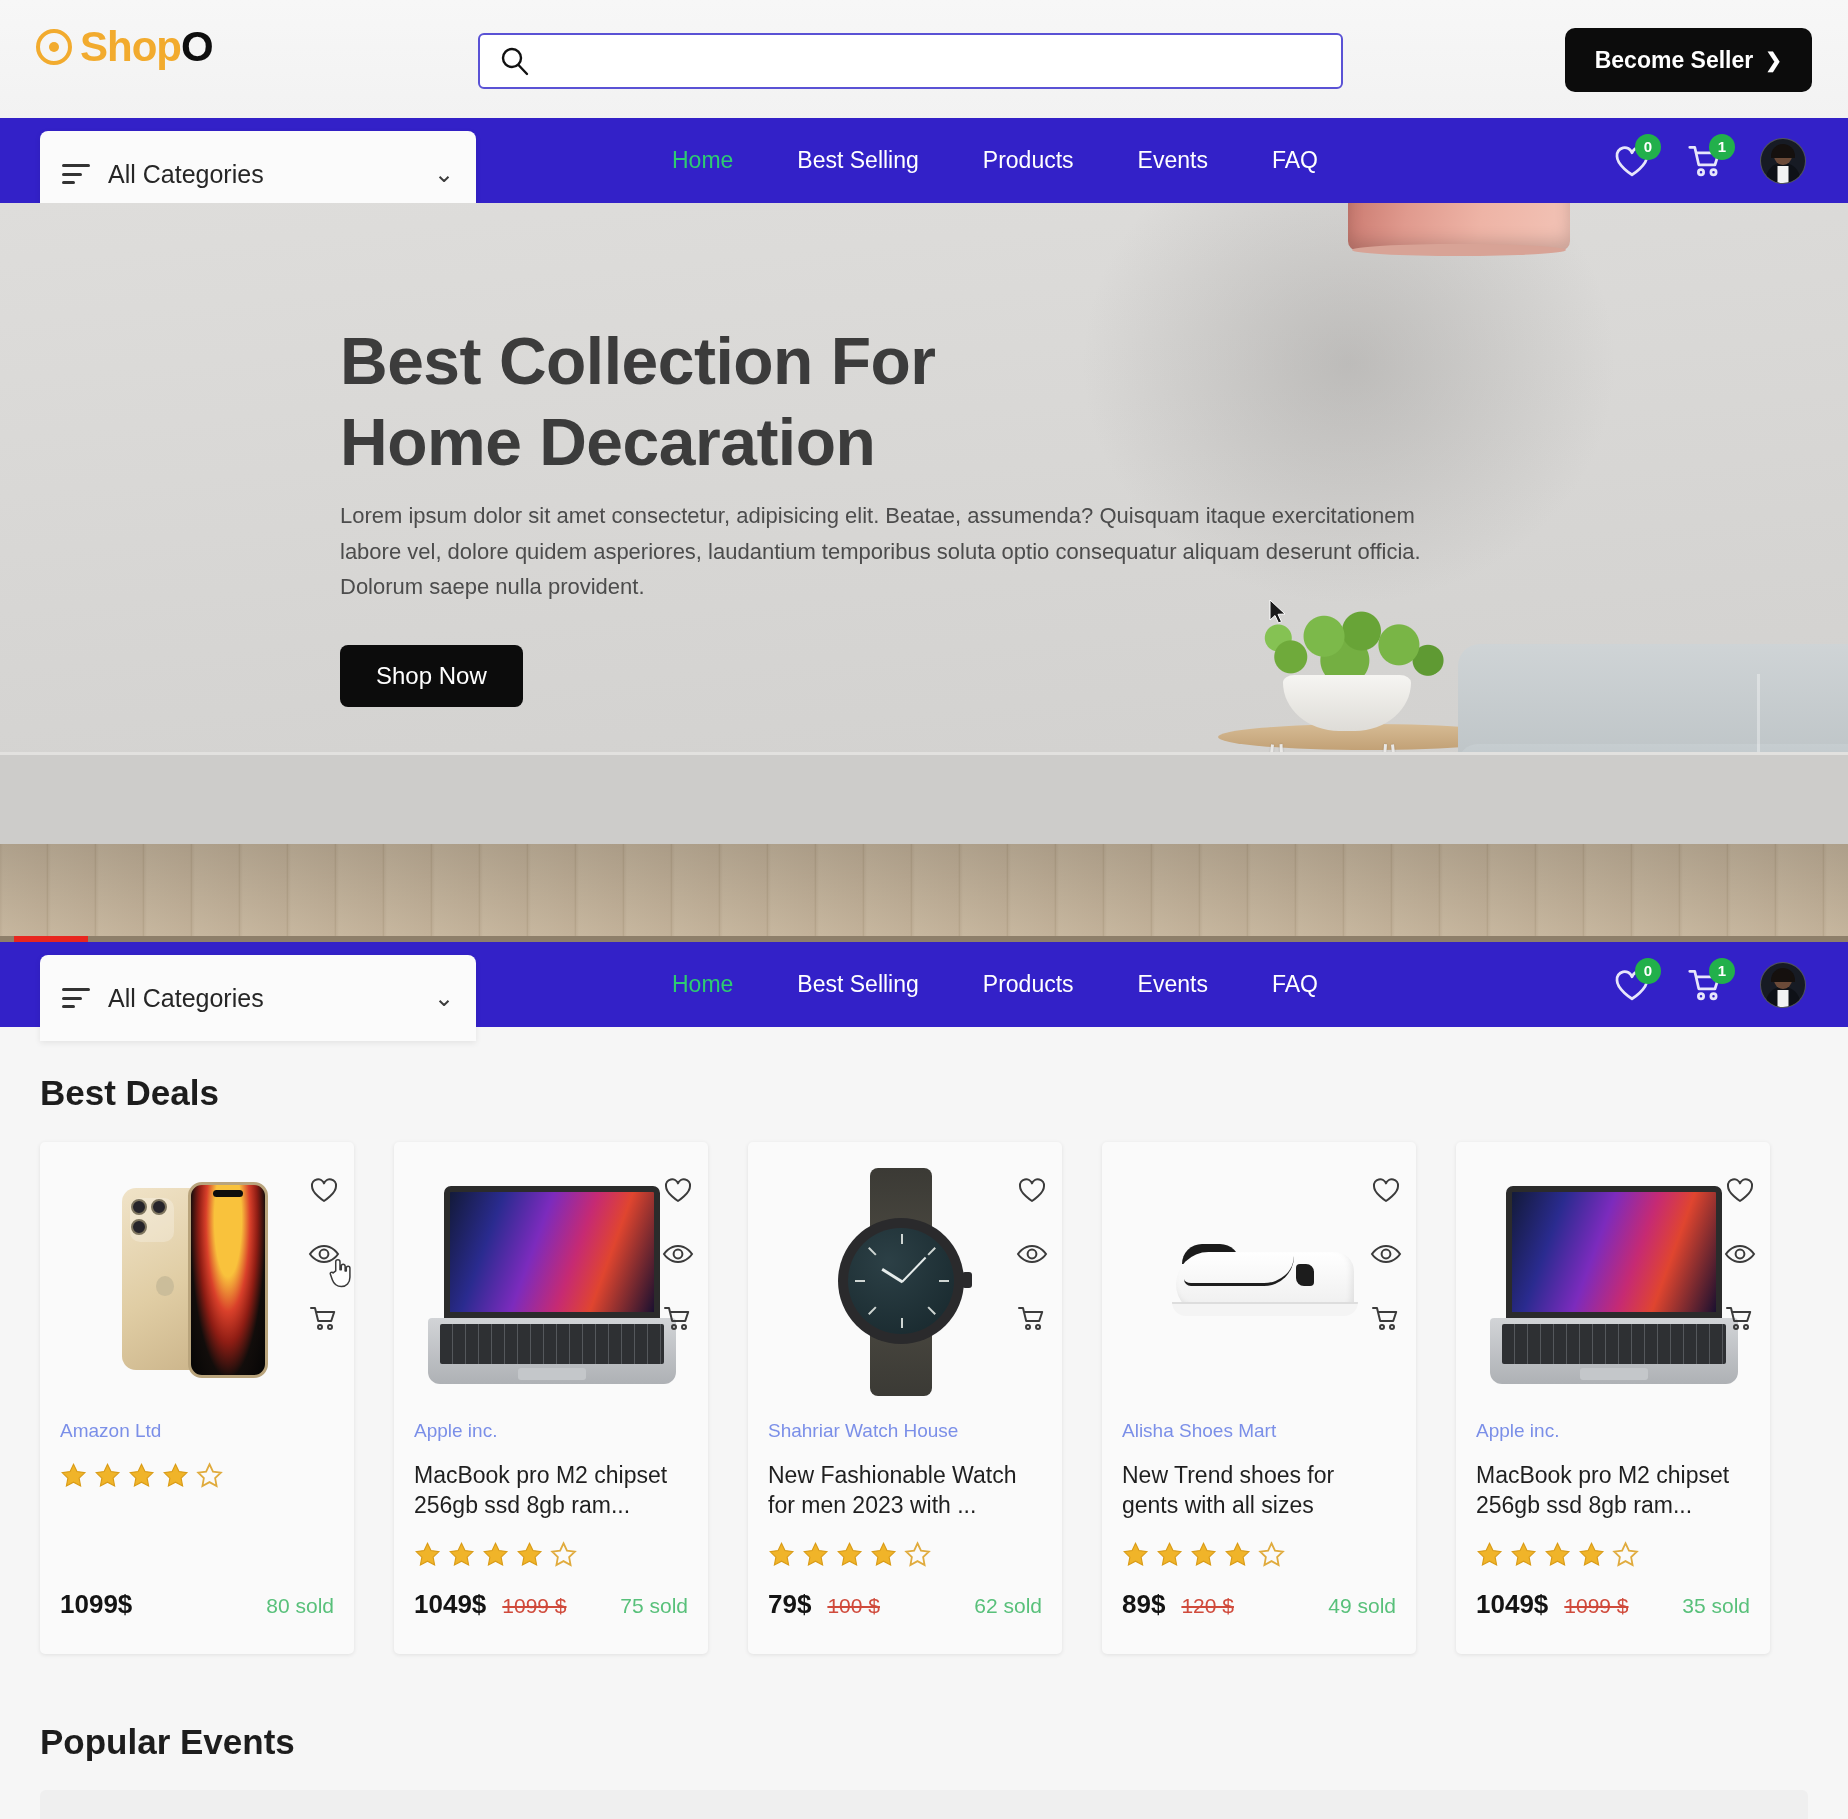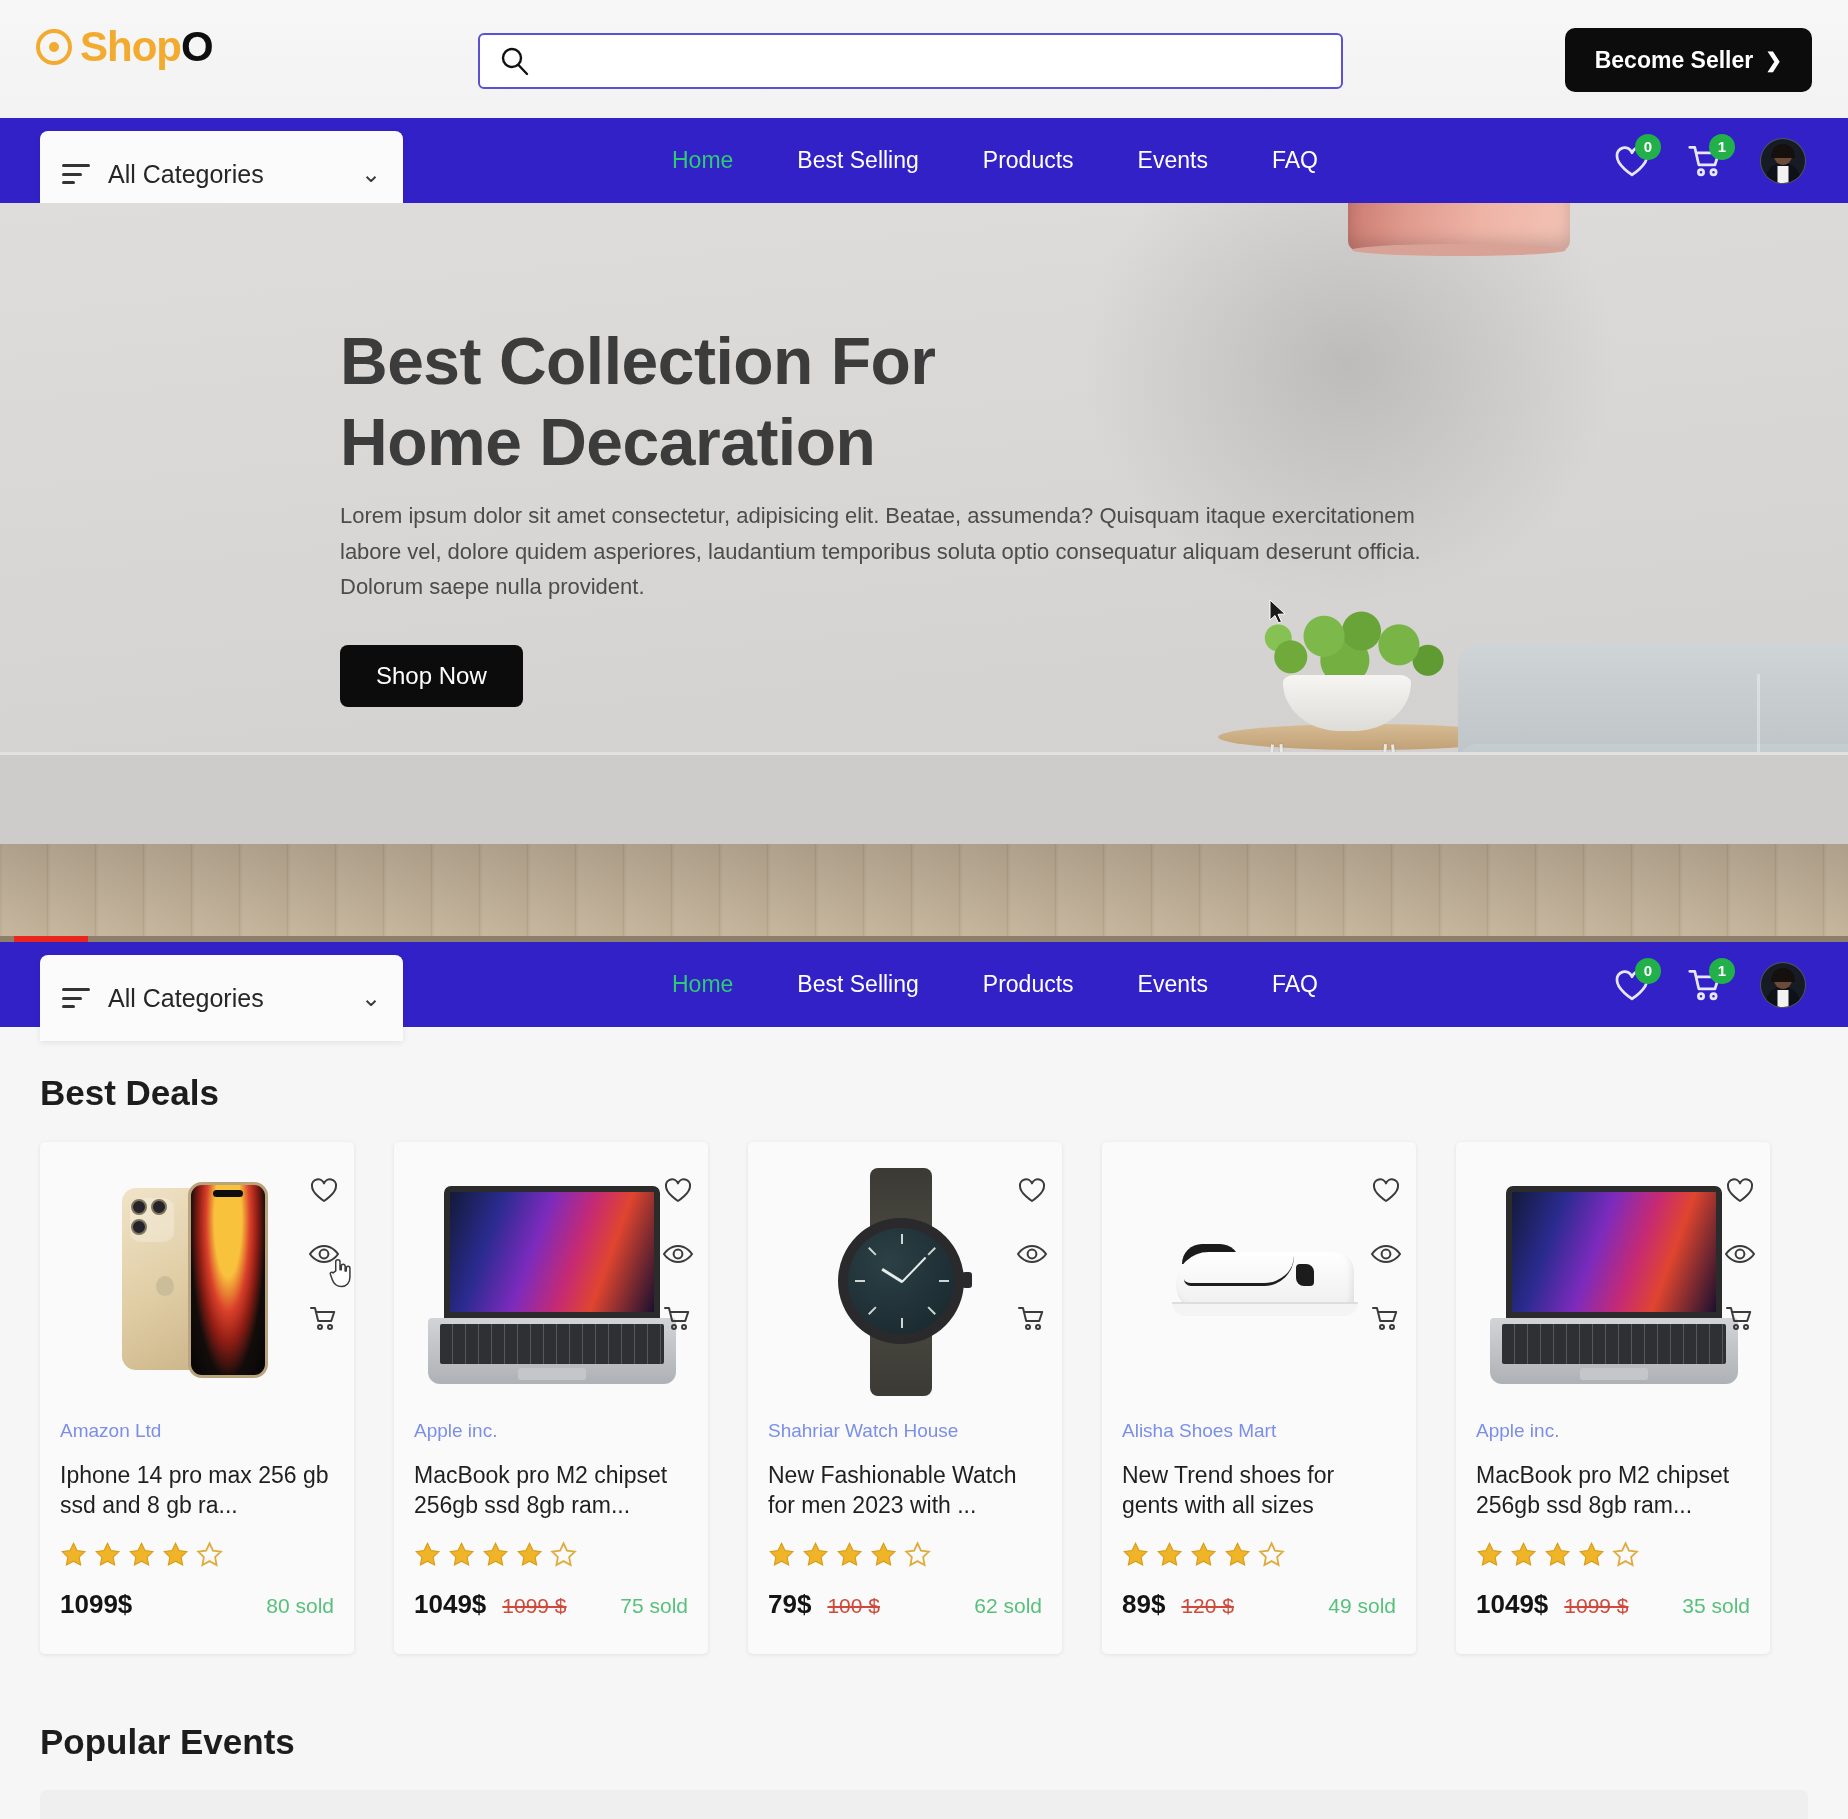--- a/index.html
+++ b/index.html
@@ -48,21 +48,21 @@
 
   
   .navbar {
     position: absolute; left: 0; width: 1848px; height: 85px;
     background: #3321c8; display: flex; align-items: center;
   }
   .navbar.primary { top: 118px; }
   .navbar.sticky   { top: 942px; }
 
   .cat-drop {
-    position: absolute; left: 40px; top: 13px; width: 363px; height: 86px;
+    position: absolute; left: 40px; top: 13px; width: 436px; height: 86px;
     background: #fbfbfb; border-radius: 8px 8px 0 0;
     display: flex; align-items: center; padding: 0 22px; gap: 18px;
     box-shadow: 0 2px 6px rgba(0,0,0,.08); cursor: pointer;
   }
   .cat-drop .lines { width: 28px; height: 20px; display: flex; flex-direction: column; justify-content: space-between; }
   .cat-drop .lines i { display: block; height: 3px; background: #333; border-radius: 2px; }
   .cat-drop .lines i:nth-child(1){ width:100%; } .cat-drop .lines i:nth-child(2){ width:72%; } .cat-drop .lines i:nth-child(3){ width:48%; }
   .cat-label { font-size: 25px; color: #262626; flex: 1; }
   .cat-chev { font-size: 24px; color: #3b3b3b; }
 
@@ -399,21 +399,20 @@
             </svg><span style="position: absolute; left: 16px; top: 18px; width: 26px; height: 30px; pointer-events: none;"><svg viewBox="0 0 26 30">
                 <path d="M9 14V5.5a2 2 0 1 1 4 0V13h1.2V9.6a1.8 1.8 0 1 1 3.6 0V14h1.1v-2.6a1.7 1.7 0 1 1 3.4 0V20c0 5-3.3 8.6-8 8.6-4.2 0-7-2.3-8.4-6.1L4 17.2c-.6-1.5 1.5-2.8 2.6-1.3z" fill="#fff" stroke="#3a3a3a" stroke-width="1.4" stroke-linejoin="round"></path>
               </svg></span></span>
       <span><svg viewBox="0 0 32 32" fill="none" stroke="#3b3b3b" stroke-width="2">
               <path d="M3 6h4l3.2 13h13l3-9H9" stroke-linecap="round" stroke-linejoin="round"></path>
               <circle cx="12" cy="25" r="2"></circle>
               <circle cx="22" cy="25" r="2"></circle>
             </svg></span>
     </div>
     <div class="shop-name">Amazon Ltd</div>
-    <div class="prod-name">Iphone 14 pro max 256 gb ssd and 8 gb ra...</div>
     <div class="stars">
           <svg viewBox="0 0 24 24">
             <path d="M12 2l3.1 6.5 7 .9-5.1 4.9 1.3 7-6.3-3.4-6.3 3.4 1.3-7L2 9.4l7-.9z" fill="#f0b429" stroke="#d99b16" stroke-width="1"></path>
           </svg>
           <svg viewBox="0 0 24 24">
             <path d="M12 2l3.1 6.5 7 .9-5.1 4.9 1.3 7-6.3-3.4-6.3 3.4 1.3-7L2 9.4l7-.9z" fill="#f0b429" stroke="#d99b16" stroke-width="1"></path>
           </svg>
           <svg viewBox="0 0 24 24">
             <path d="M12 2l3.1 6.5 7 .9-5.1 4.9 1.3 7-6.3-3.4-6.3 3.4 1.3-7L2 9.4l7-.9z" fill="#f0b429" stroke="#d99b16" stroke-width="1"></path>
           </svg>

